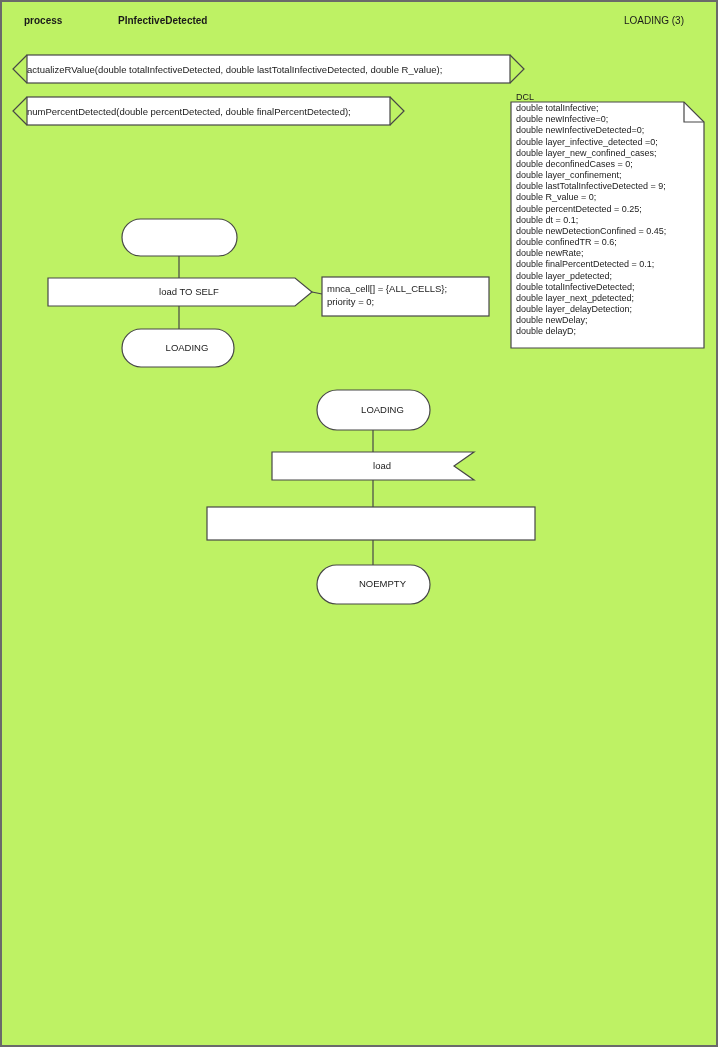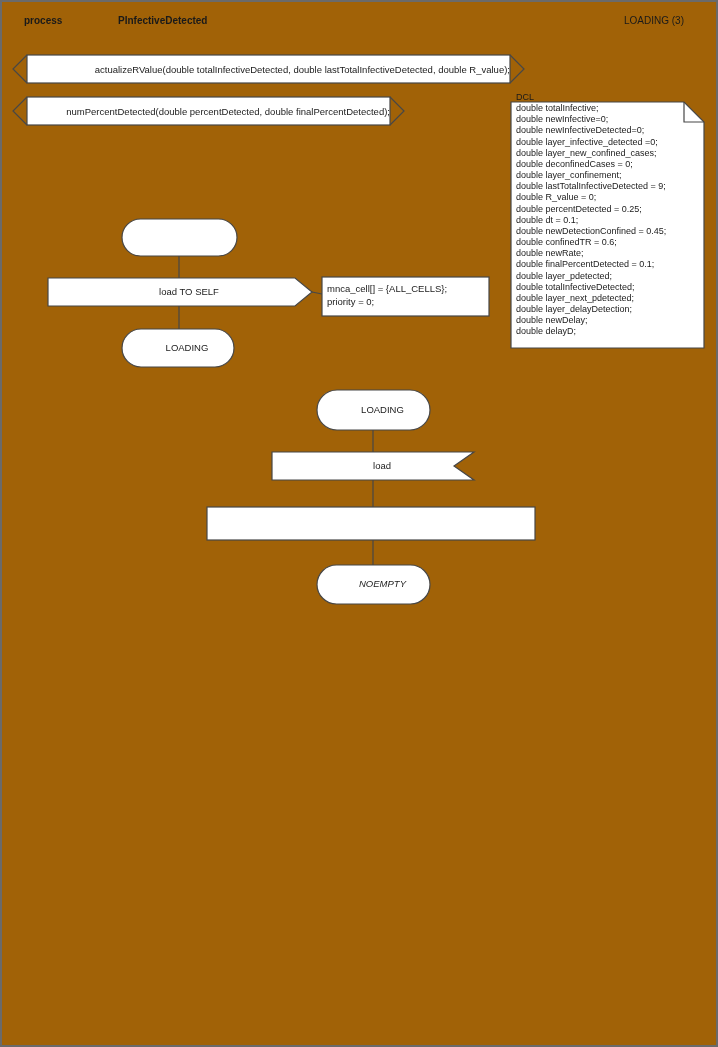--- a/index.html
+++ b/index.html
@@ -1,19 +1,19 @@
 <!DOCTYPE html>
 <html><head>
 <meta charset="utf-8">
 <style>
   html,body{margin:0;padding:0;background:#e8e8e8;}
   .page{
     position:relative;
     width:718px;height:1047px;
-    background:#a16207;
+    background:#bef264;
     border:2px solid #6a6a6a;
     box-sizing:border-box;
     font-family:"Liberation Sans", sans-serif;
     color:#1a1a1a;
     overflow:hidden;
   }
   .canvas{position:absolute;left:0;top:0;}
   .abs{position:absolute;}
   .hdr{font-size:10px;white-space:nowrap;}
   .bold{font-weight:bold;}
@@ -28,21 +28,21 @@
   }
   .comment-text{
     position:absolute;left:325px;top:280px;width:158px;
     font-size:9.5px;line-height:13px;white-space:nowrap;
   }
   .task-text{
     position:absolute;left:205px;top:507px;width:328px;
     font-size:9.5px;line-height:12.8px;text-align:center;white-space:nowrap;
   }
   .proc-label{
-    position:absolute;display:flex;align-items:center;justify-content:flex-end;
+    position:absolute;display:flex;align-items:center;justify-content:flex-start;
     font-size:9.5px;white-space:nowrap;
   }
 </style>
 </head>
 <body>
 
 <div class="page">
 
   <svg class="canvas" width="714" height="1043" viewBox="0 0 714 1043" fill="#ffffff" stroke="#474747" stroke-width="1.2">
 
@@ -129,17 +129,17 @@
 
   <div class="node-label" style="left:315px;top:388px;width:113px;height:40px;">
     <span>LOADING</span>
   </div>
 
   <div class="node-label" style="left:270px;top:450px;width:202px;height:28px;">
     <span>load</span>
   </div>
 
 
-  <div class="node-label" style="left:315px;top:563px;width:113px;height:39px;font-style:italic;">
+  <div class="node-label" style="left:315px;top:563px;width:113px;height:39px;">
     <span>NOEMPTY</span>
   </div>
 
 </div>
 
 </body></html>

